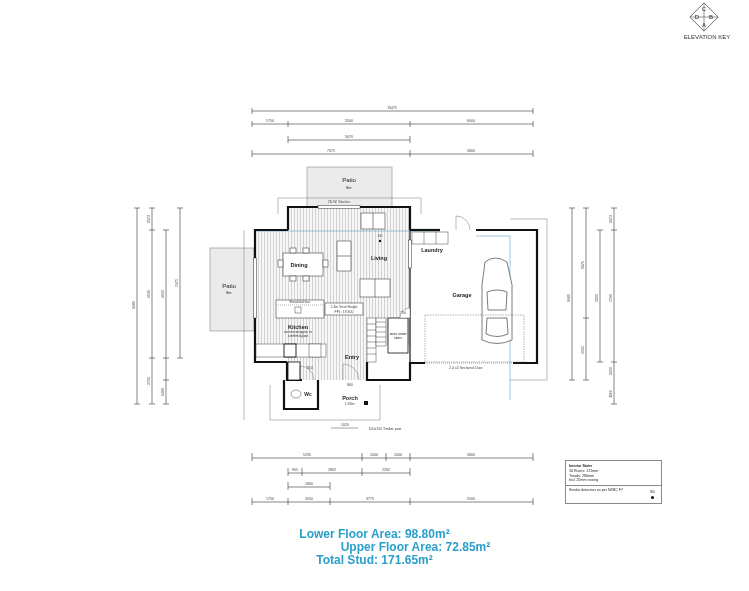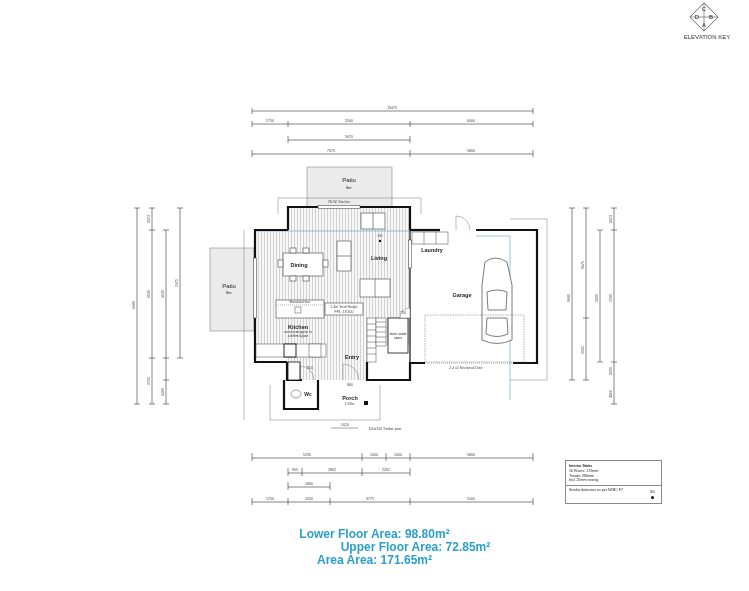--- a/index.html
+++ b/index.html
@@ -303,13 +303,13 @@
   <div class="sep"></div>
   <div class="l" style="width:60px;margin-top:2px;">Smoke detectors as per NZBC F7</div>
   <div class="sd">
     <div>SD</div>
     <div style="width:3px;height:3px;background:#111;border-radius:50%;margin:1px auto 0;"></div>
   </div>
 </div>
 
 <div class="area" style="top:528px;">Lower Floor Area: 98.80m²</div>
 <div class="area" style="top:541px;margin-left:41px;">Upper Floor Area: 72.85m²</div>
-<div class="area" style="top:554px;">Area Area: 171.65m²</div>
+<div class="area" style="top:554px;">Total Stud: 171.65m²</div>
 
 </body></html>

